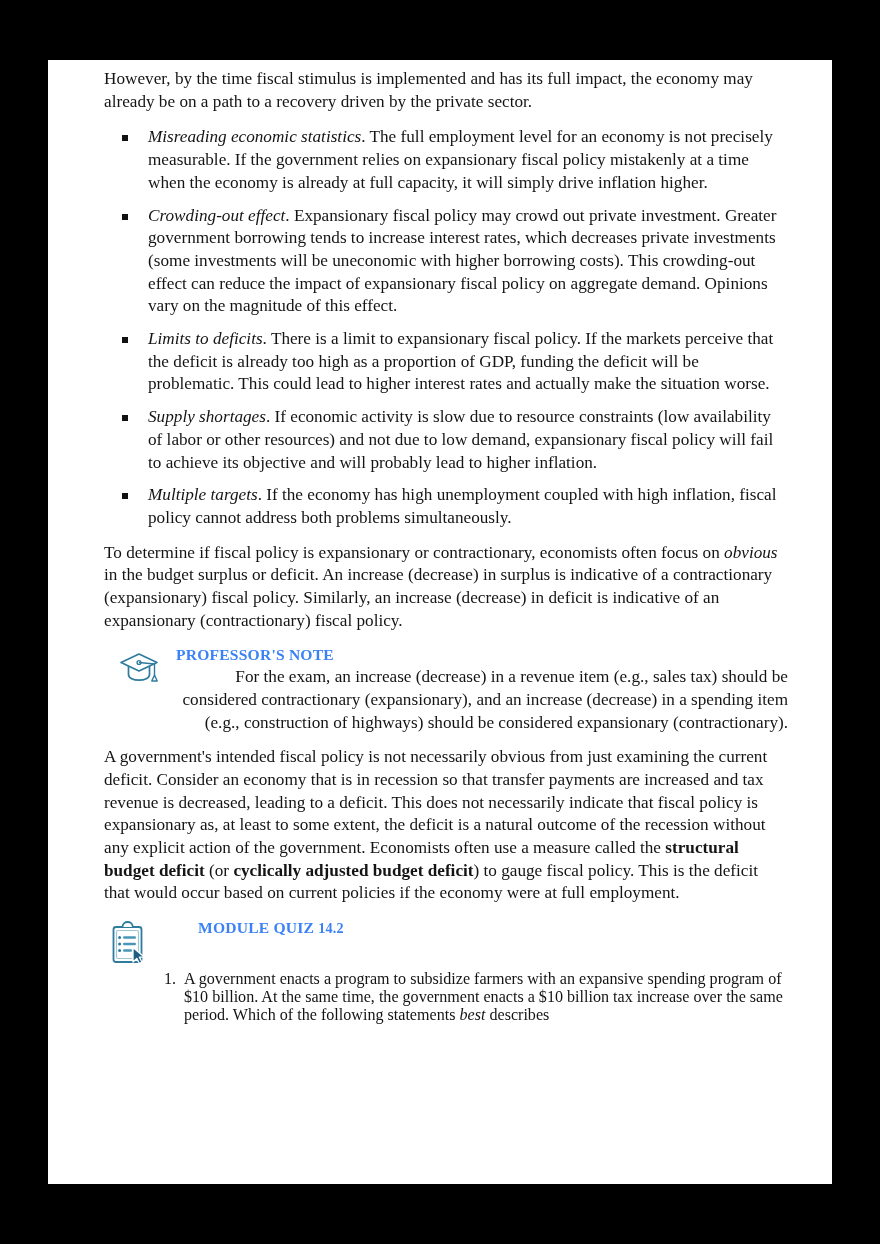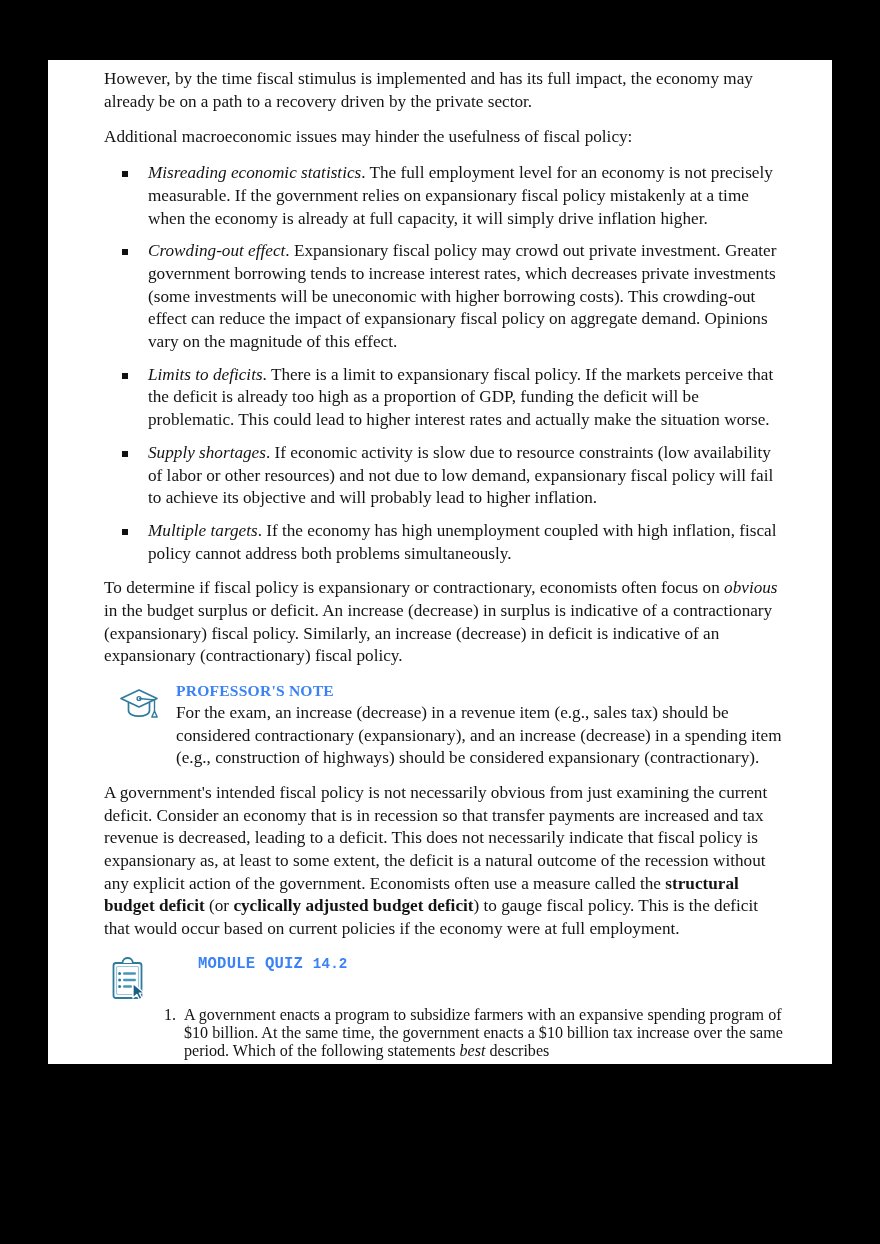--- a/index.html
+++ b/index.html
@@ -11,21 +11,21 @@
     width: 880px;
     height: 1244px;
     overflow: hidden;
     font-family: "Liberation Serif", "DejaVu Serif", serif;
   }
   .page {
     position: absolute;
     left: 48px;
     top: 60px;
     width: 784px;
-    height: 1004px;
+    height: 1124px;
     background: #ffffff;
     overflow: hidden;
   }
   .content {
     padding: 8px 44px 0 56px;
     color: #111111;
   }
   p.para {
     font-size: 17.2px;
     line-height: 22.7px;
@@ -82,44 +82,44 @@
     color: #3b82f6;
   }
   .callout .cal-title .small {
     font-size: 14.2px;
   }
   .callout .cal-body {
     font-size: 17.2px;
     line-height: 22.6px;
     margin: 0;
     color: #141414;
+    text-align: right;
   }
 
-  .quiz-callout { padding-left: 56px; margin-top: 5px; font-family: Liberation Mono, monospace; }
+  .quiz-callout { padding-left: 56px; margin-top: 5px; }
   .quiz-callout .cal-icon { left: 4px; top: 2px; width: 42px; height: 48px; }
   .quiz-callout .cal-title { margin-left: 38px; }
 
   ol.quiz-list {
     margin: 12px 0 0 0;
     padding-left: 76px;
     font-size: 16.1px;
     line-height: 18px;
     color: #141414;
   }
   ol.quiz-list li { padding-left: 4px; }
 </style>
 </head>
 <body>
 
 <div class="page">
   <div class="content">
 
     <p class="para lead-gap">However, by the time fiscal stimulus is implemented and has its full impact, the economy may already be on a path to a recovery driven by the private sector.</p>
 
-    <p class="para lead-gap">Additional macroeconomic issues may hinder the usefulness of fiscal policy:</p>
 
     <ul class="bullets">
       <li>
         <span class="sq"></span>
         <em>Misreading economic statistics</em><span>. The full employment level for an economy is not precisely measurable. If the government relies on expansionary fiscal policy mistakenly at a time when the economy is already at full capacity, it will simply drive inflation higher.</span>
       </li>
       <li>
         <span class="sq"></span>
         <em>Crowding-out effect</em><span>. Expansionary fiscal policy may crowd out private investment. Greater government borrowing tends to increase interest rates, which decreases private investments (some investments will be uneconomic with higher borrowing costs). This crowding-out effect can reduce the impact of expansionary fiscal policy on aggregate demand. Opinions vary on the magnitude of this effect.</span>
       </li>

